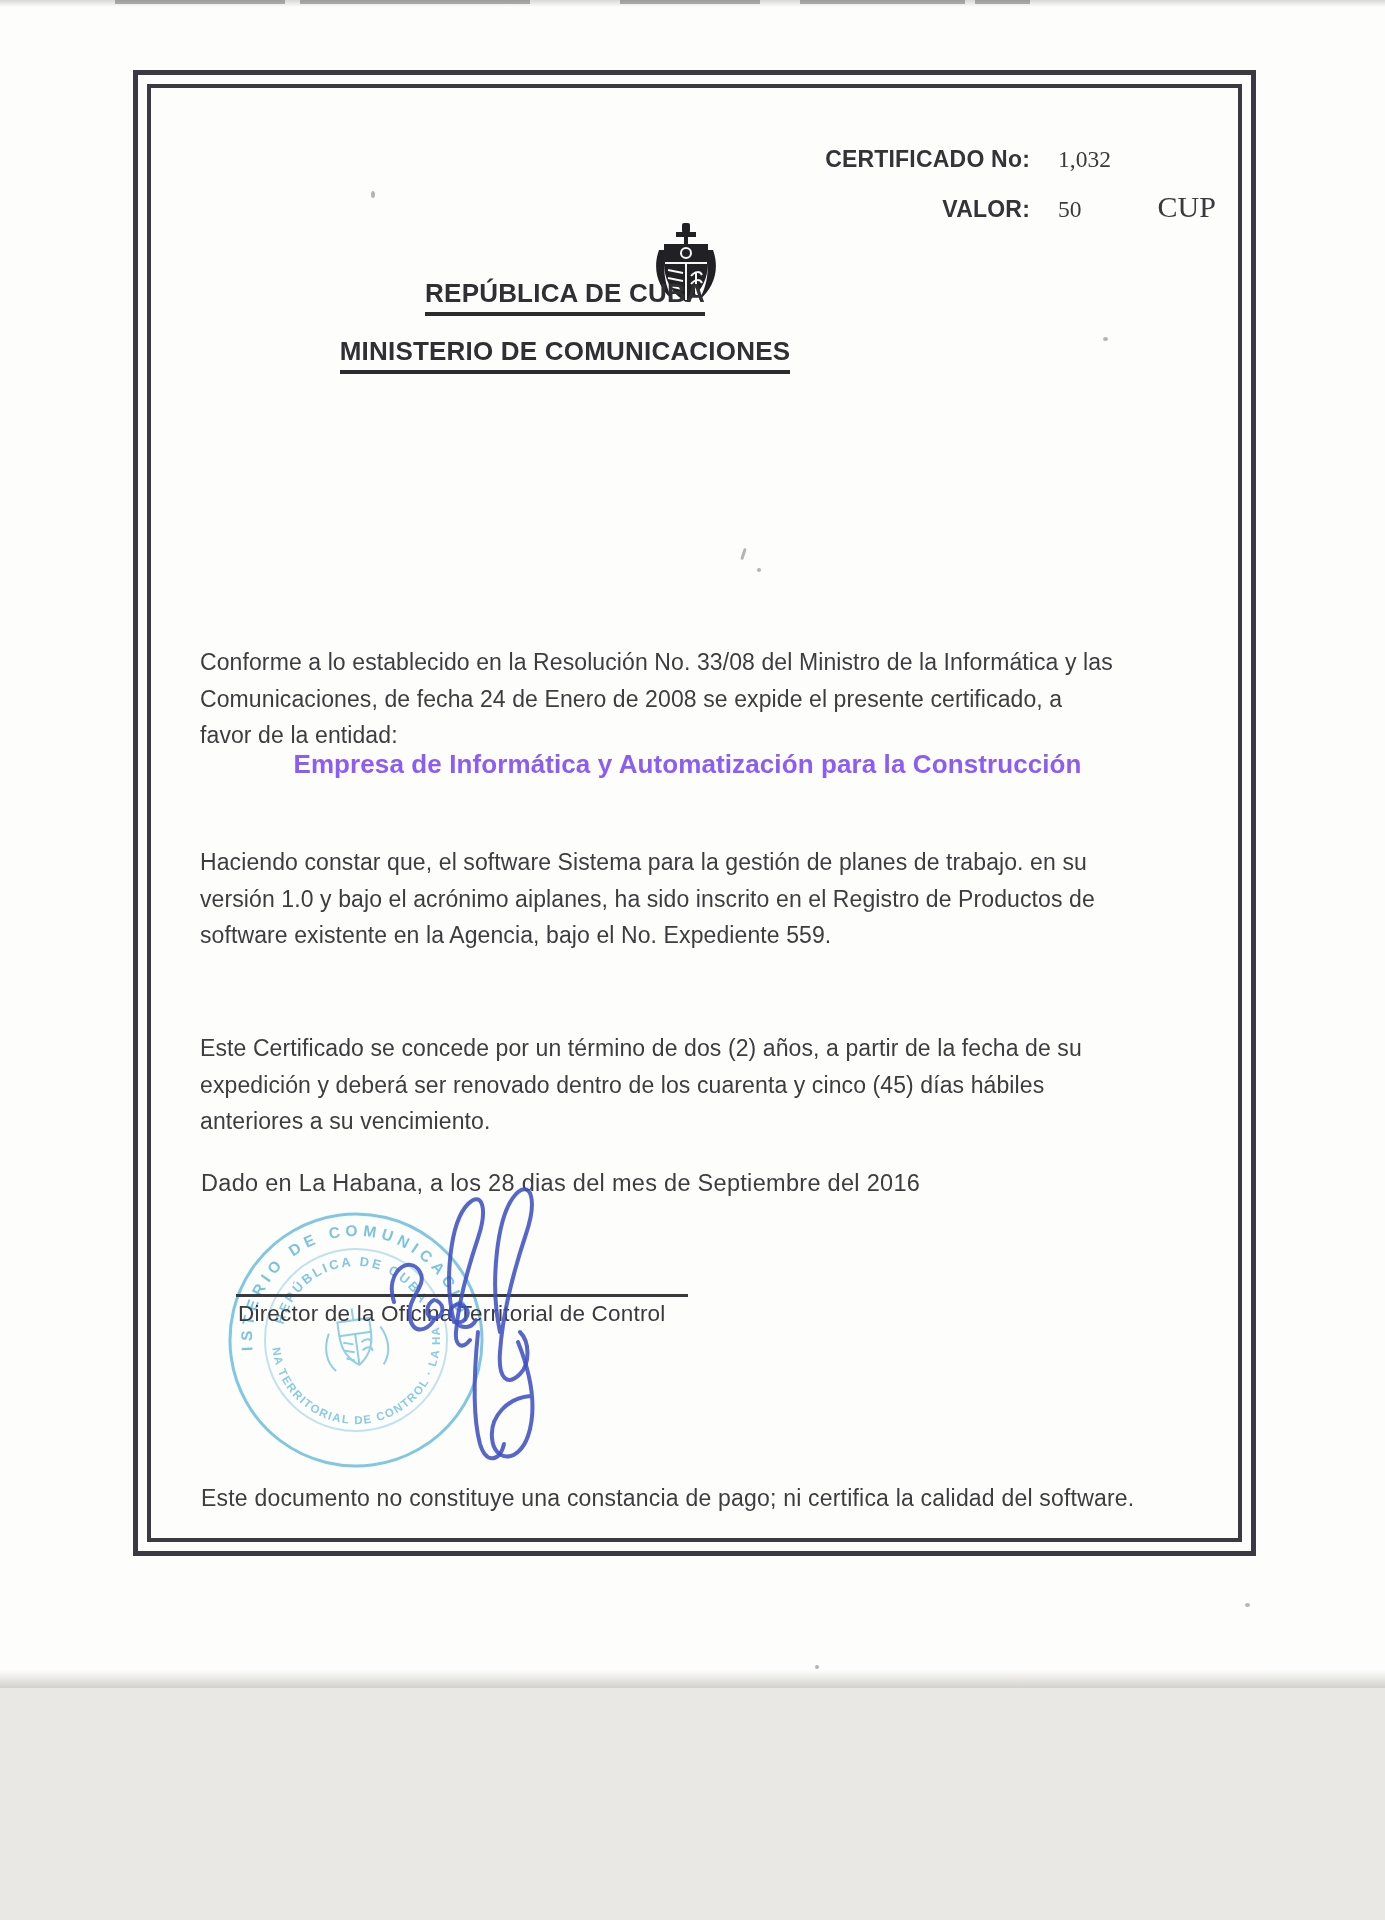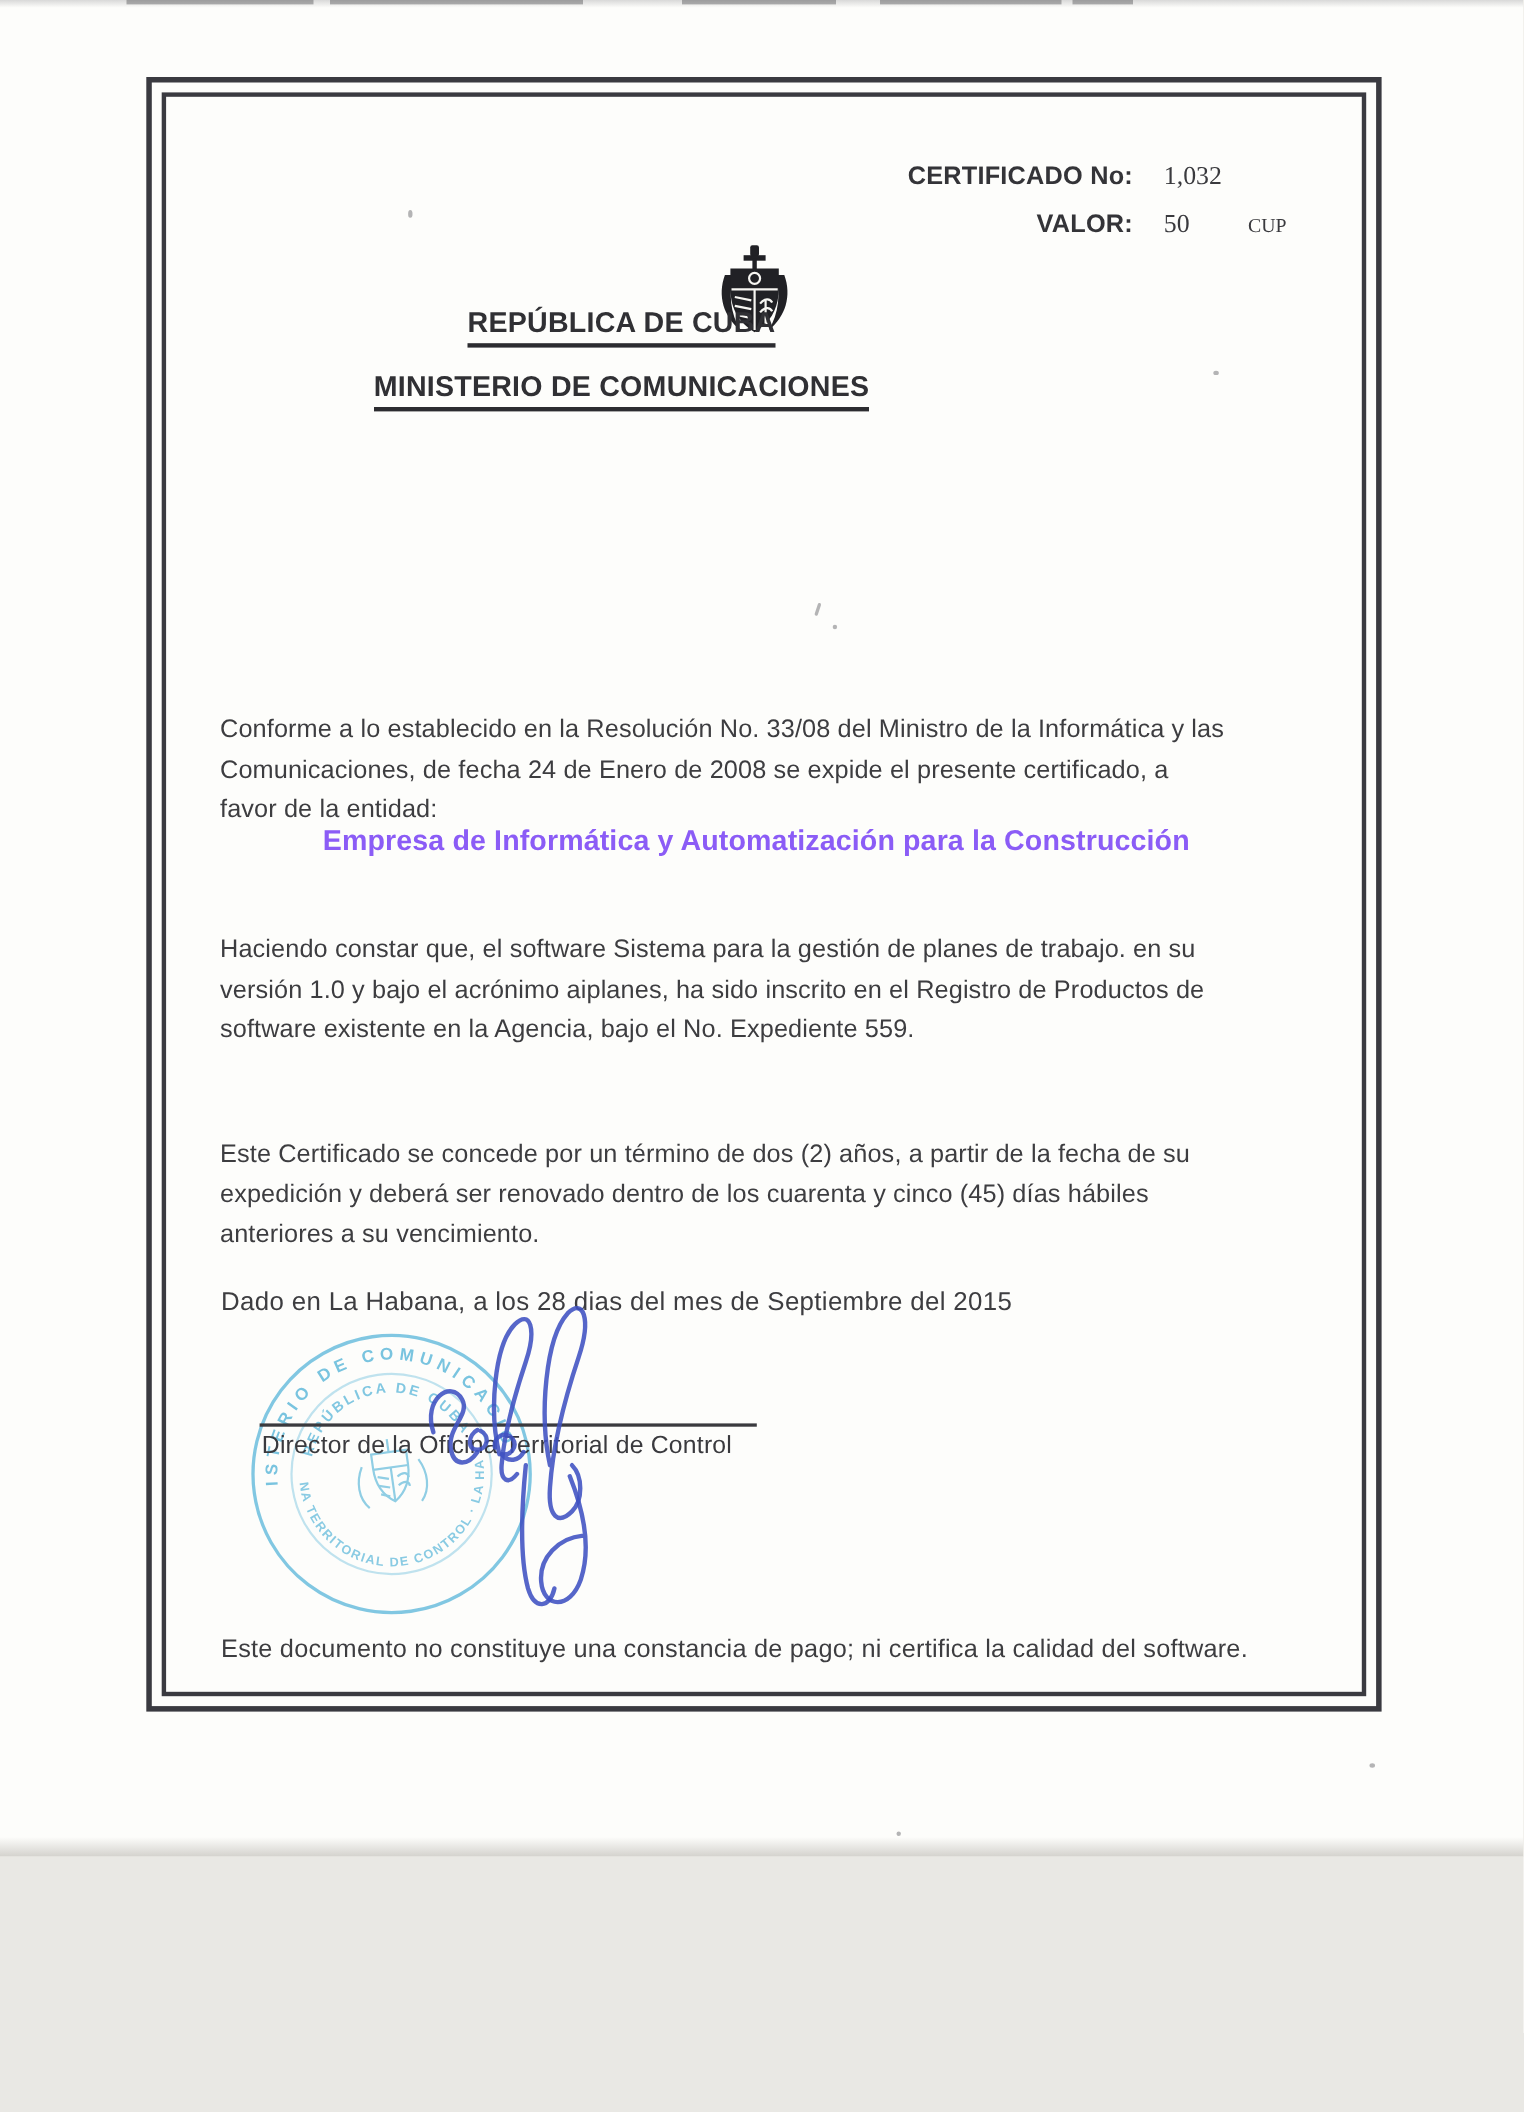--- a/index.html
+++ b/index.html
@@ -24,22 +24,22 @@
     border:5px solid var(--frame,#3a3a40);box-sizing:border-box;}
   .frame-inner{position:absolute;left:9px;top:9px;right:9px;bottom:9px;
     border:4px solid var(--frame,#3a3a40);}
 
   
   .hdr-row{position:absolute;left:610px;width:640px;white-space:nowrap;}
   .hdr-row .lbl{display:inline-block;width:420px;text-align:right;
     font-weight:bold;font-size:23px;color:#343438;letter-spacing:.2px;}
   .hdr-row .val{display:inline-block;margin-left:28px;
     font-family:"Liberation Serif", serif;font-size:23.5px;color:#3a3a3e;}
-  .hdr-row .unit{display:inline-block;margin-left:53px;
-    font-family:"Liberation Serif", serif;font-size:18px;color:#3a3a3e;}
+  .hdr-row .unit{display:inline-block;margin-left:76px;
+    font-family:"Liberation Serif", serif;font-size:30px;color:#3a3a3e;}
   .r1{top:146px}.r2{top:190px}.r3{top:234px}
 
   .emblem{position:absolute;left:650px;top:222px;width:72px;height:84px;}
 
   .title-wrap{position:absolute;left:150px;width:830px;text-align:center;}
   .t1{top:278px}.t2{top:336px}
   .title-wrap span{display:inline-block;font-weight:bold;font-size:26px;
     color:#303034;border-bottom:4px solid #2c2c30;padding-bottom:3px;letter-spacing:.2px;}
 
   .para{position:absolute;left:200px;width:1010px;font-size:23px;line-height:36.5px;
@@ -136,21 +136,21 @@
   <div class="para p1">Conforme a lo establecido en la Resolución No. 33/08 del Ministro de la Informática y las
 Comunicaciones, de fecha 24 de Enero de 2008 se expide el presente certificado, a
 favor de la entidad:</div>
   <div class="entity">Empresa de Informática y Automatización para la Construcción</div>
   <div class="para p2">Haciendo constar que, el software Sistema para la gestión de planes de trabajo. en su
 versión 1.0 y bajo el acrónimo aiplanes, ha sido inscrito en el Registro de Productos de
 software existente en la Agencia, bajo el No. Expediente 559.</div>
   <div class="para p3">Este Certificado se concede por un término de dos (2) años, a partir de la fecha de su
 expedición y deberá ser renovado dentro de los cuarenta y cinco (45) días hábiles
 anteriores a su vencimiento.</div>
-  <div class="issued">Dado en La Habana, a los 28 dias del mes de Septiembre del 2015</div>
+  <div class="issued">Dado en La Habana, a los 28 dias del mes de Septiembre del 2016</div>
 
   <svg class="stamp" viewBox="0 0 268 268">
     <defs>
       <path id="arcTop" d="M 30,134 A 104,104 0 1 1 238,134"></path>
       <path id="arcInner" d="M 60,134 A 74,74 0 1 1 208,134"></path>
       <path id="arcBottom" d="M 50,134 A 84,84 0 1 0 218,134"></path>
     </defs>
     <circle class="ring" cx="134" cy="134" r="126" stroke-width="3" opacity=".8"></circle>
     <circle class="ring" cx="134" cy="134" r="91" stroke-width="2" opacity=".4"></circle>
     <text class="stamp-outer"><textPath href="#arcTop" startOffset="50%" text-anchor="middle">MINISTERIO DE COMUNICACIONES</textPath></text>

